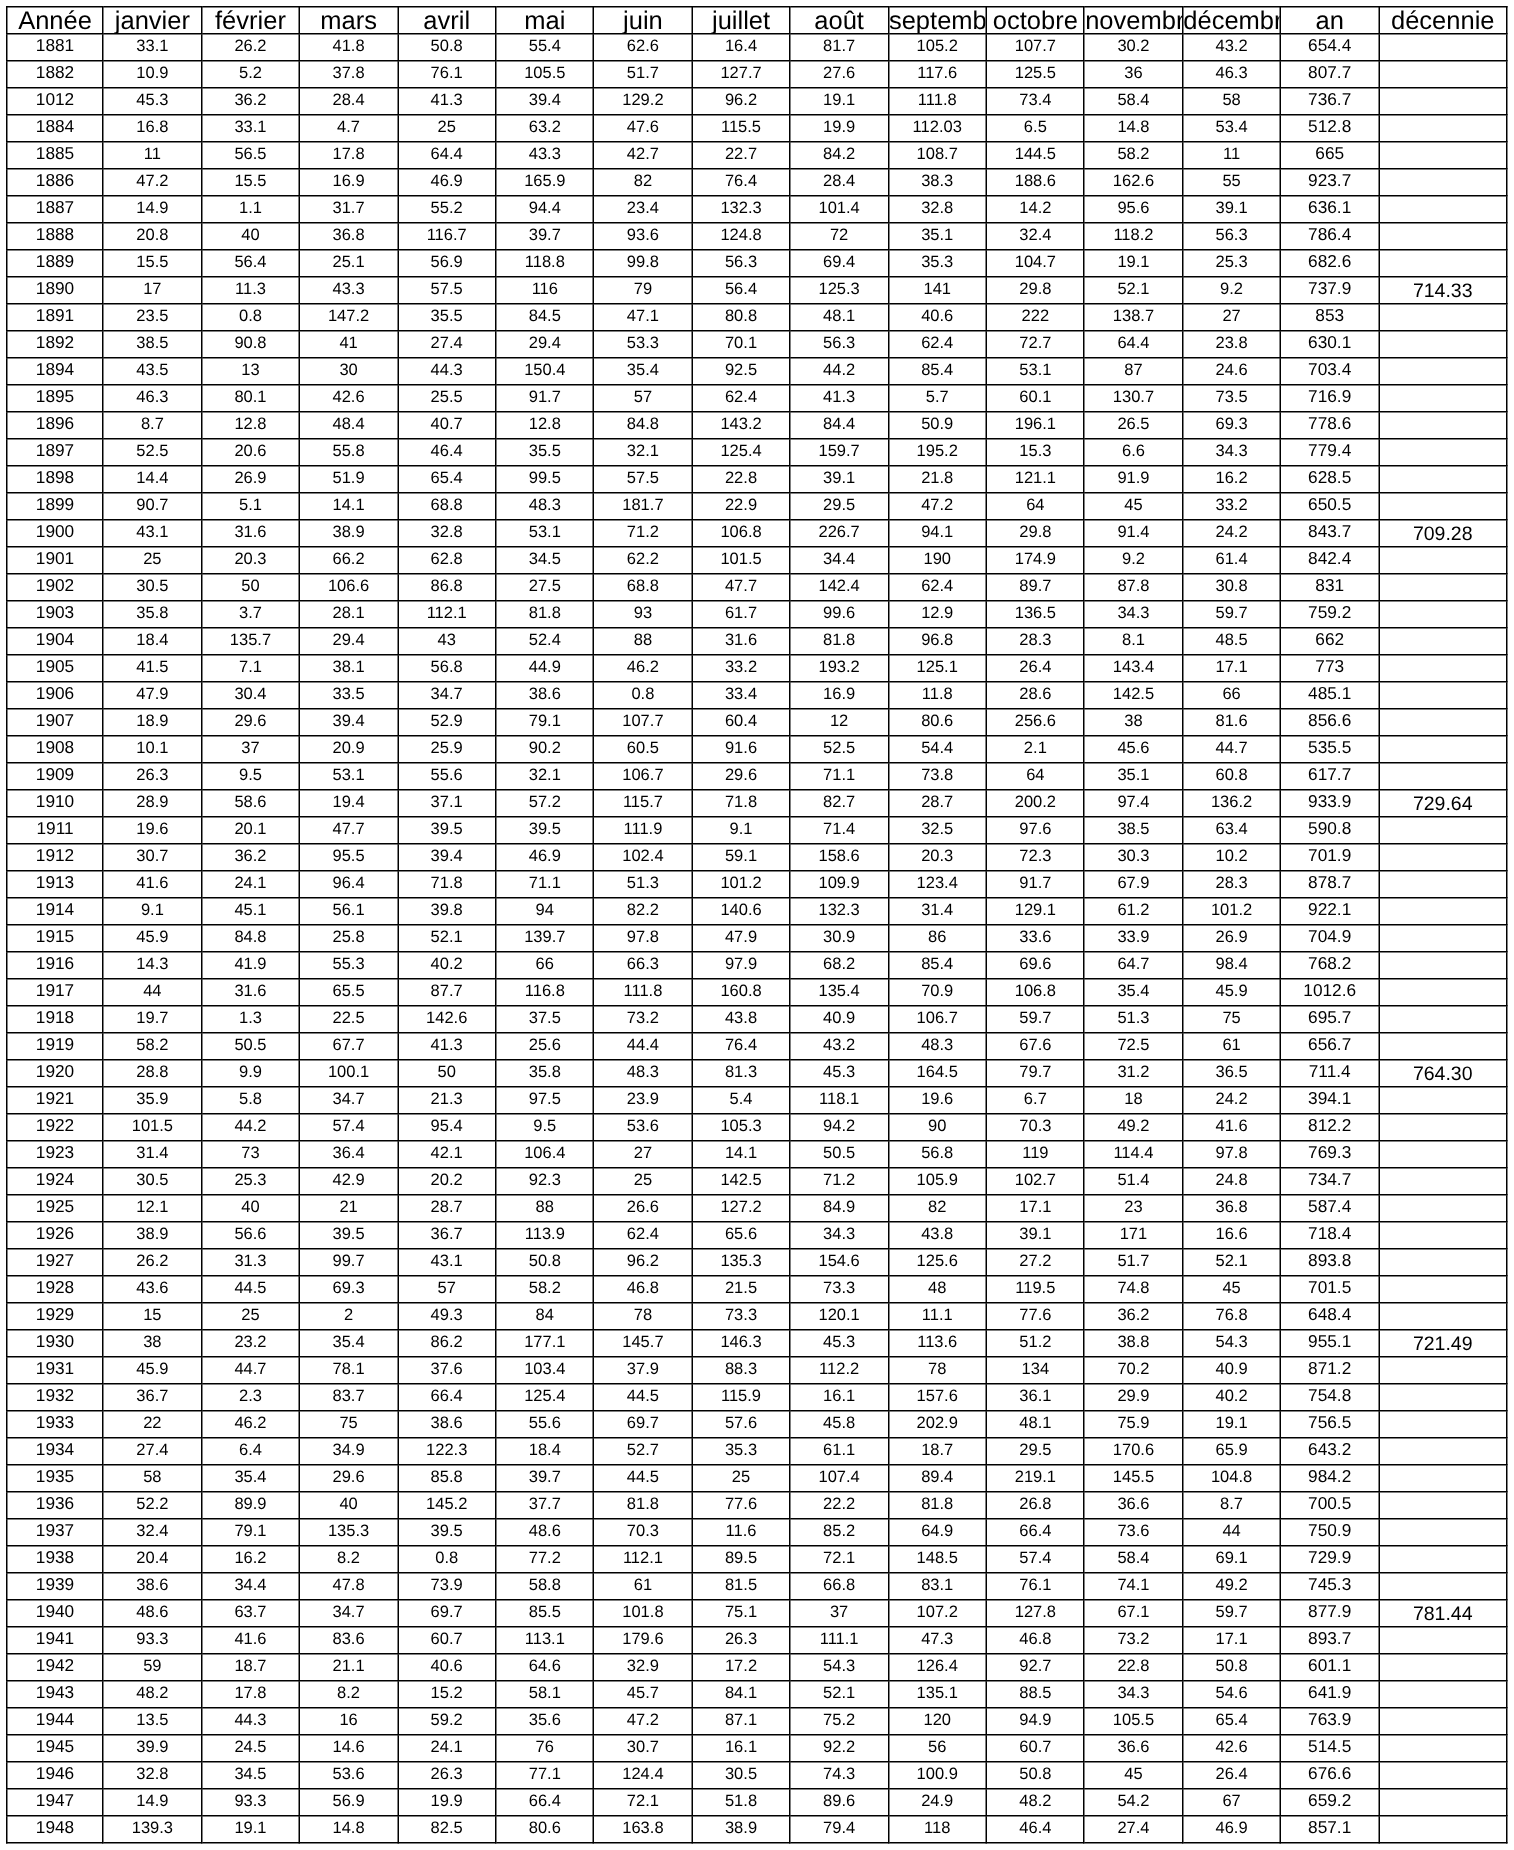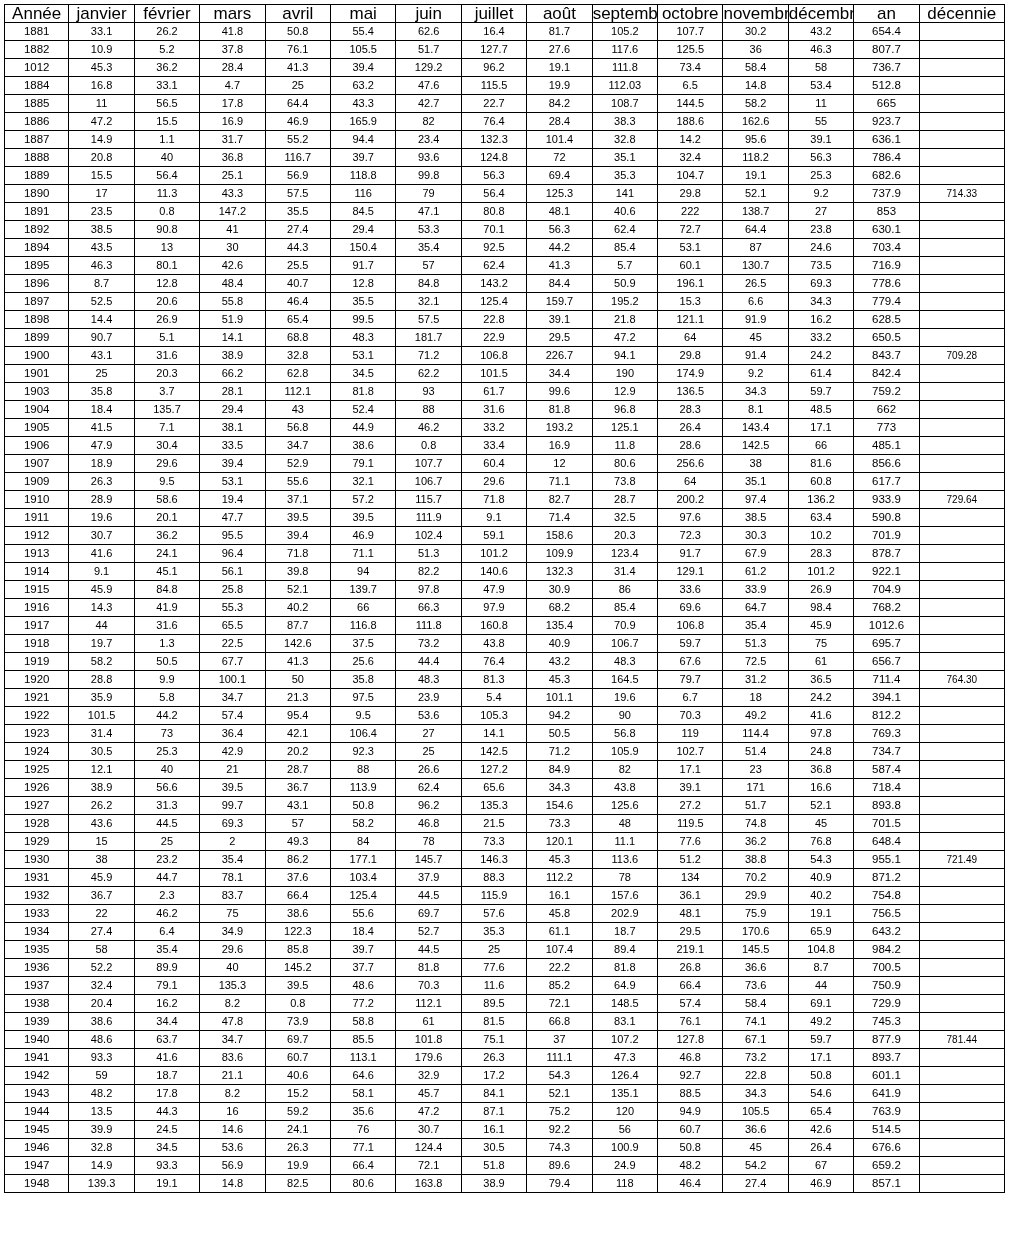--- a/index.html
+++ b/index.html
@@ -48,21 +48,21 @@
   td.year {
     font-weight: bold;
     font-size: 11.5px;
   }
   td.an {
     font-weight: bold;
     font-size: 11.5px;
   }
   td.dec {
     font-weight: bold;
-    font-size: 10px;
+    font-size: 13px;
     border-left: 1px solid #000000;
     border-right: 1px solid #000000;
     border-top: none;
     border-bottom: none;
   }
   td.dec-empty {
     border-left: 1px solid #000000;
     border-right: 1px solid #000000;
     border-top: none;
     border-bottom: none;
@@ -447,20 +447,37 @@
           <td>101.5</td>
           <td>34.4</td>
           <td>190</td>
           <td>174.9</td>
           <td>9.2</td>
           <td>61.4</td>
           <td class="an">842.4</td>
           <td class="dec-empty"></td>
         </tr>
         <tr>
+          <td class="year">1902</td>
+          <td>30.5</td>
+          <td>50</td>
+          <td>106.6</td>
+          <td>86.8</td>
+          <td>27.5</td>
+          <td>68.8</td>
+          <td>47.7</td>
+          <td>142.4</td>
+          <td>62.4</td>
+          <td>89.7</td>
+          <td>87.8</td>
+          <td>30.8</td>
+          <td class="an">831</td>
+          <td class="dec-empty"></td>
+        </tr>
+        <tr>
           <td class="year">1903</td>
           <td>35.8</td>
           <td>3.7</td>
           <td>28.1</td>
           <td>112.1</td>
           <td>81.8</td>
           <td>93</td>
           <td>61.7</td>
           <td>99.6</td>
           <td>12.9</td>
@@ -529,20 +546,37 @@
           <td>52.9</td>
           <td>79.1</td>
           <td>107.7</td>
           <td>60.4</td>
           <td>12</td>
           <td>80.6</td>
           <td>256.6</td>
           <td>38</td>
           <td>81.6</td>
           <td class="an">856.6</td>
+          <td class="dec-empty"></td>
+        </tr>
+        <tr>
+          <td class="year">1908</td>
+          <td>10.1</td>
+          <td>37</td>
+          <td>20.9</td>
+          <td>25.9</td>
+          <td>90.2</td>
+          <td>60.5</td>
+          <td>91.6</td>
+          <td>52.5</td>
+          <td>54.4</td>
+          <td>2.1</td>
+          <td>45.6</td>
+          <td>44.7</td>
+          <td class="an">535.5</td>
           <td class="dec-empty"></td>
         </tr>
         <tr>
           <td class="year">1909</td>
           <td>26.3</td>
           <td>9.5</td>
           <td>53.1</td>
           <td>55.6</td>
           <td>32.1</td>
           <td>106.7</td>
@@ -744,21 +778,21 @@
         </tr>
         <tr>
           <td class="year">1921</td>
           <td>35.9</td>
           <td>5.8</td>
           <td>34.7</td>
           <td>21.3</td>
           <td>97.5</td>
           <td>23.9</td>
           <td>5.4</td>
-          <td>101.1</td>
+          <td>118.1</td>
           <td>19.6</td>
           <td>6.7</td>
           <td>18</td>
           <td>24.2</td>
           <td class="an">394.1</td>
           <td class="dec-empty"></td>
         </tr>
         <tr>
           <td class="year">1922</td>
           <td>101.5</td>

